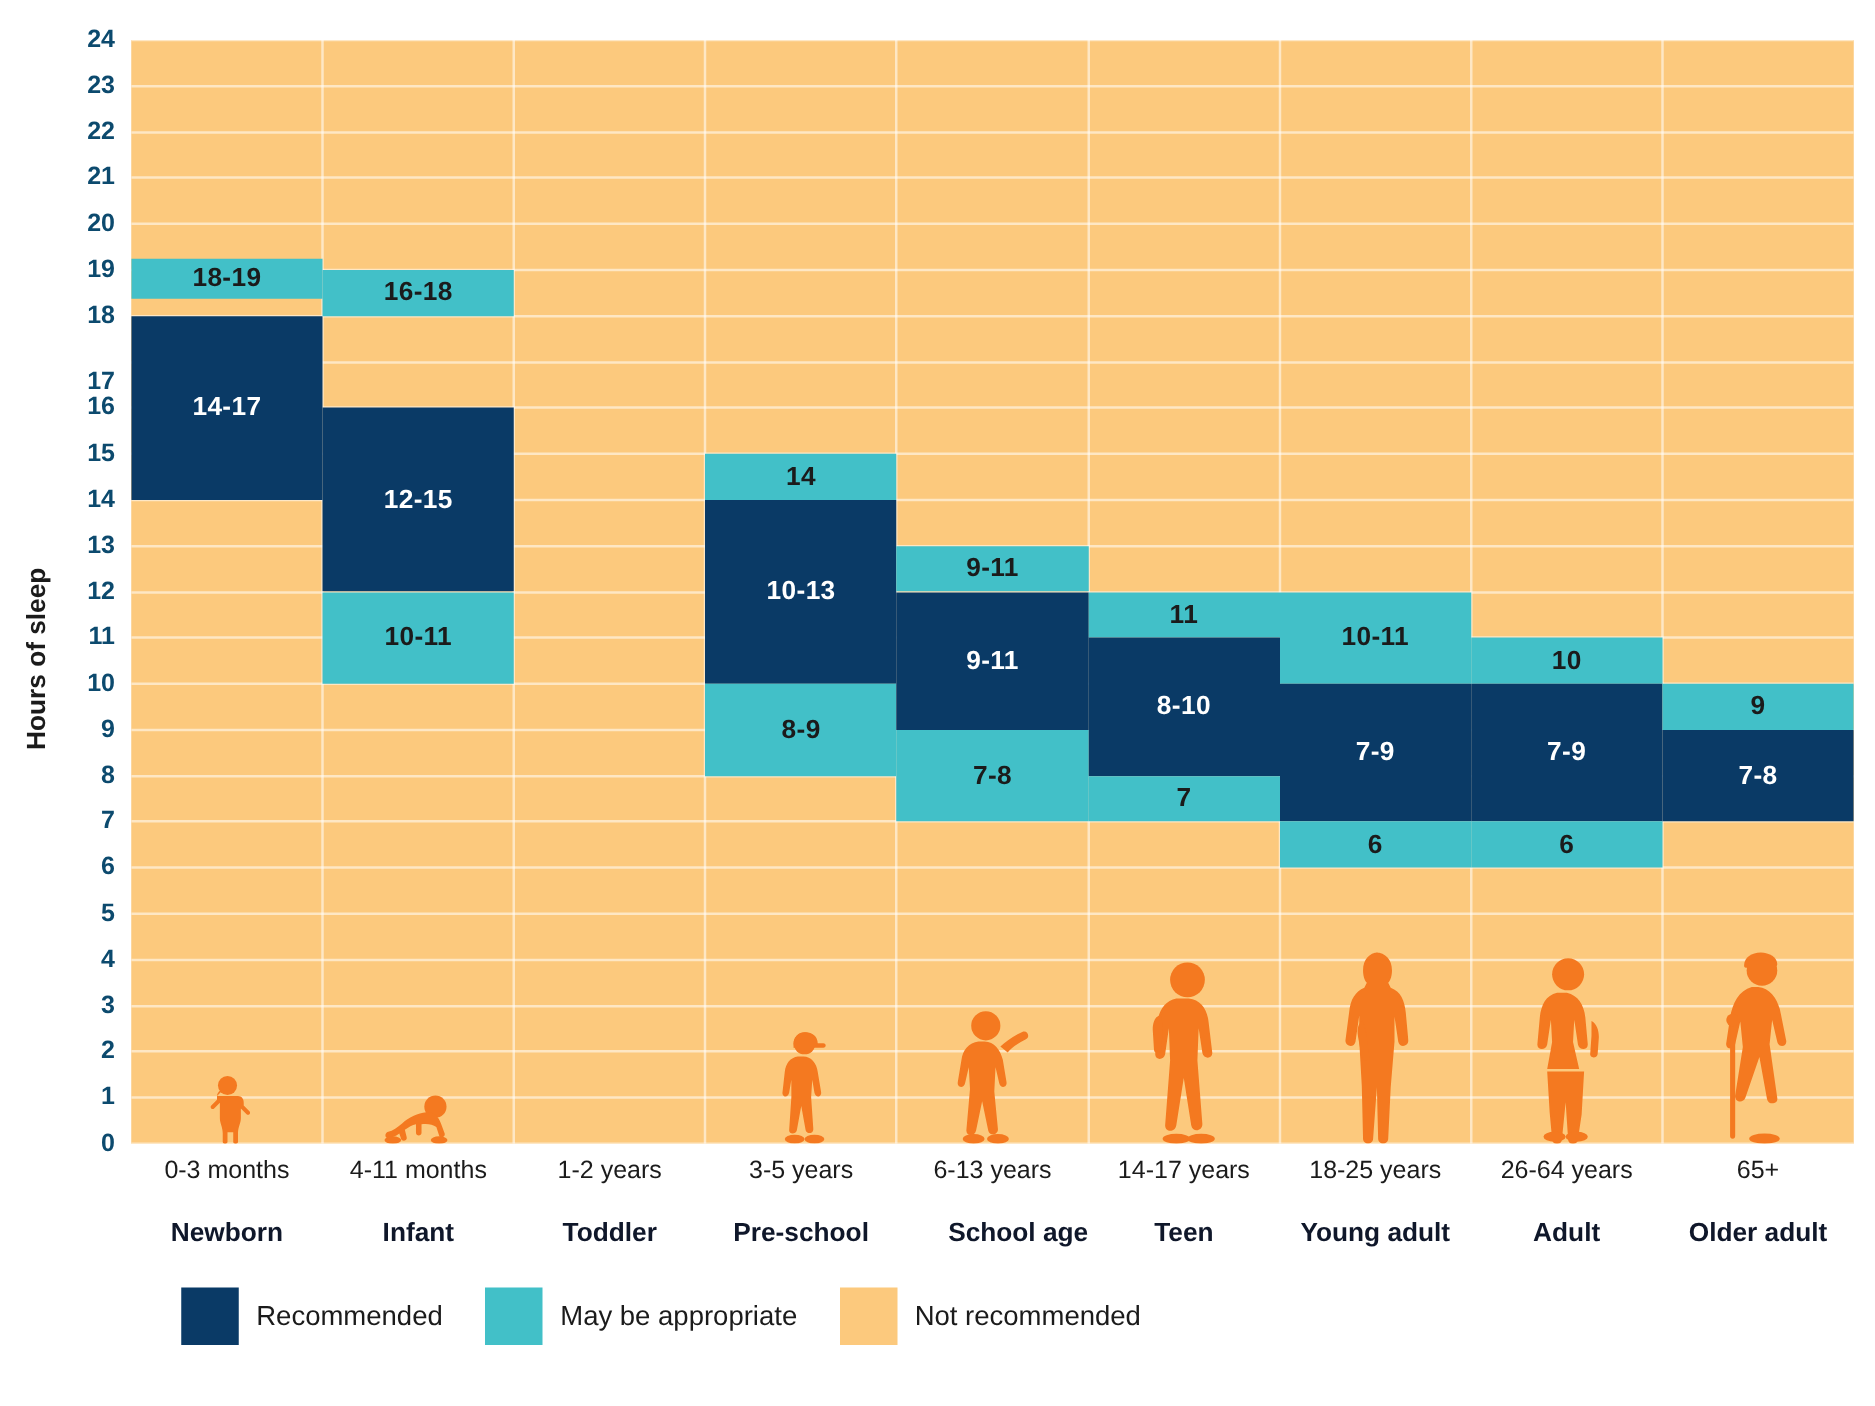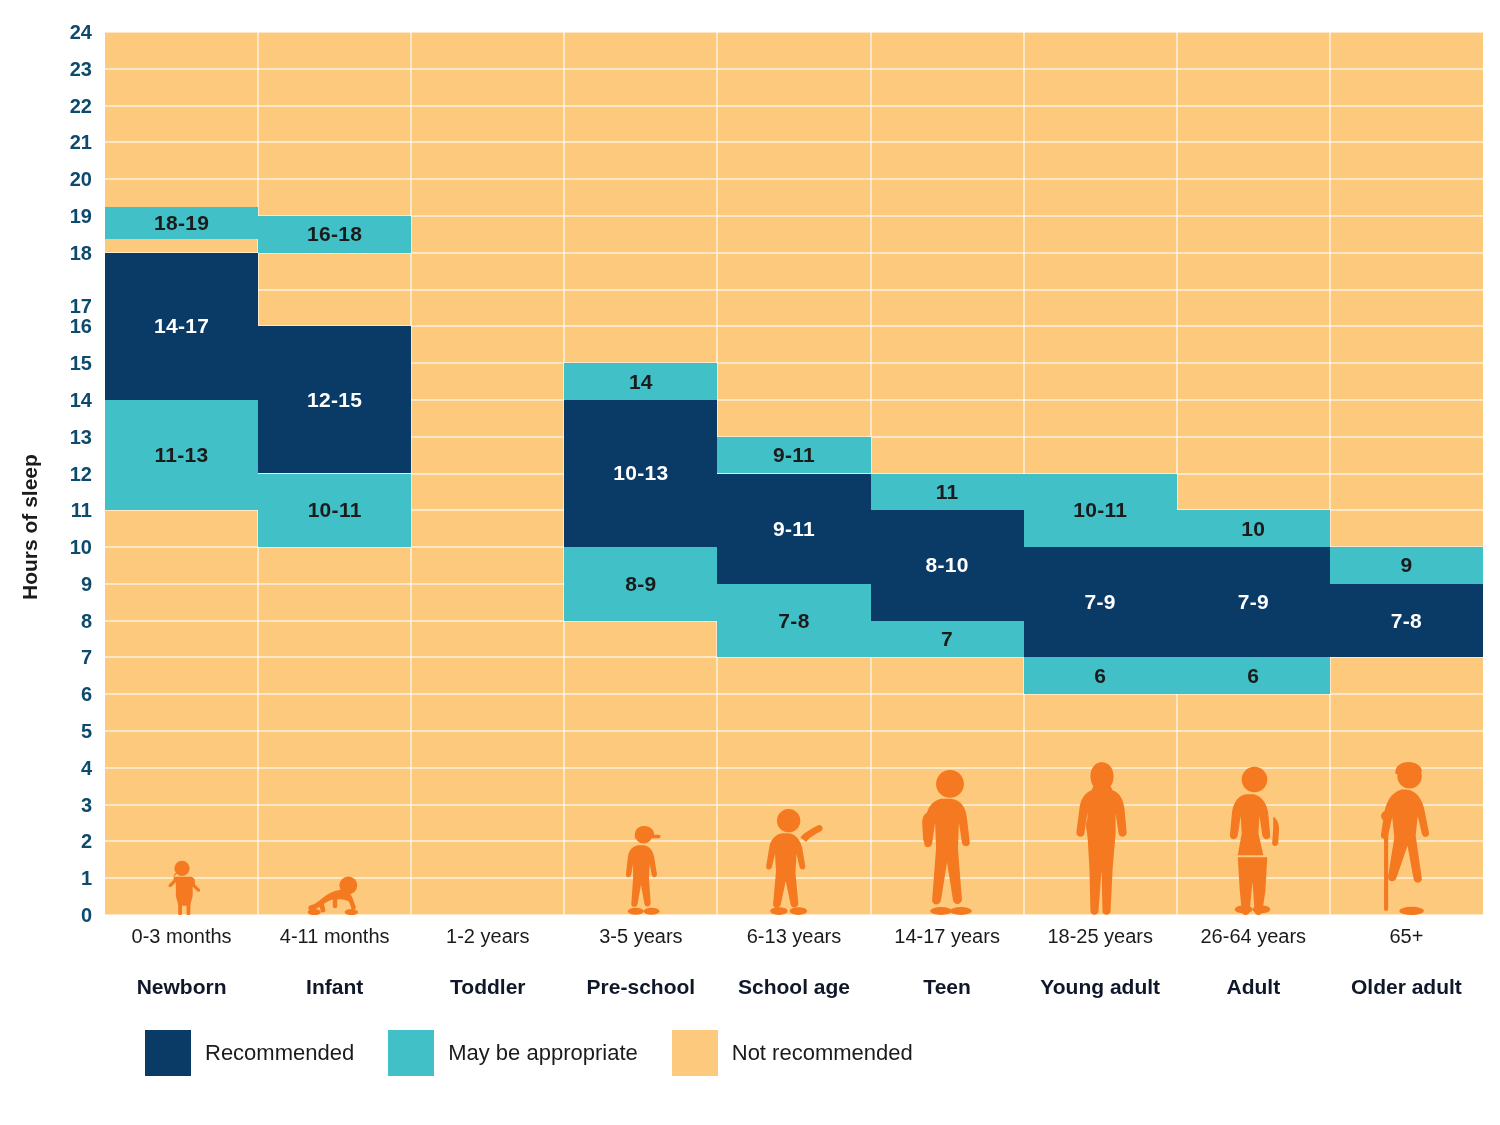--- a/index.html
+++ b/index.html
@@ -127,23 +127,20 @@
       <div class="vgrid" style="left: 917.667px;"></div>
       <div class="vgrid" style="left: 1070.78px;"></div>
       <div class="vgrid" style="left: 1223.89px;"></div>
       <div class="col" style="left: 0px; width: 153.111px;">
         <div class="band may" style="top: 147.167px; height: 32px; margin-top: 28px;">
           <span>18-19</span>
         </div>
         <div class="band rec" style="top: 220.75px; height: 147.167px;">
           <span>14-17</span>
         </div>
-        <div class="band may" style="top: 367.917px; height: 110.375px;">
-          <span>11-13</span>
-        </div>
         <div class="figure" style="left: 57px;">
           <svg width="40" height="55" viewBox="0 0 52 72">
         <circle cx="26" cy="11" r="10" fill="#f47920"></circle>
         <path fill="#f47920" d="M15 22h22c4 0 6 3 6 7v3l6 6c2 2-1 5-3 3l-6-6v10c0 6-3 9-3 16v9c0 3-5 3-5 0v-10h-6v10c0 3-5 3-5 0v-9c0-7-3-10-3-16V29l-6 6c-2 2-5-1-3-3l6-6v-3c0-4 2-7 6-7z"></path>
       </svg>
         </div>
       </div>
       <div class="col" style="left: 153.111px; width: 153.111px;">
         <div class="band may" style="top: 183.958px; height: 36.7917px;">
           <span>16-18</span>
@@ -298,21 +295,21 @@
 
 <div class="xtop" style="left: 105px; width: 153.111px;">0-3 months</div>
     <div class="xbot" style="left: 105px; width: 153.111px;">Newborn</div>
     <div class="xtop" style="left: 258.111px; width: 153.111px;">4-11 months</div>
     <div class="xbot" style="left: 258.111px; width: 153.111px;">Infant</div>
     <div class="xtop" style="left: 411.222px; width: 153.111px;">1-2 years</div>
     <div class="xbot" style="left: 411.222px; width: 153.111px;">Toddler</div>
     <div class="xtop" style="left: 564.333px; width: 153.111px;">3-5 years</div>
     <div class="xbot" style="left: 564.333px; width: 153.111px;">Pre-school</div>
     <div class="xtop" style="left: 717.444px; width: 153.111px;">6-13 years</div>
-    <div class="xbot" style="left: 717.444px; width: 153.111px;">School age</div>
+    <div class="xbot" style="left: 717.444px; width: 153.111px; text-align: right;">School age</div>
     <div class="xtop" style="left: 870.556px; width: 153.111px;">14-17 years</div>
     <div class="xbot" style="left: 870.556px; width: 153.111px;">Teen</div>
     <div class="xtop" style="left: 1023.67px; width: 153.111px;">18-25 years</div>
     <div class="xbot" style="left: 1023.67px; width: 153.111px;">Young adult</div>
     <div class="xtop" style="left: 1176.78px; width: 153.111px;">26-64 years</div>
     <div class="xbot" style="left: 1176.78px; width: 153.111px;">Adult</div>
     <div class="xtop" style="left: 1329.89px; width: 153.111px;">65+</div>
     <div class="xbot" style="left: 1329.89px; width: 153.111px;">Older adult</div>
   </div>
 

